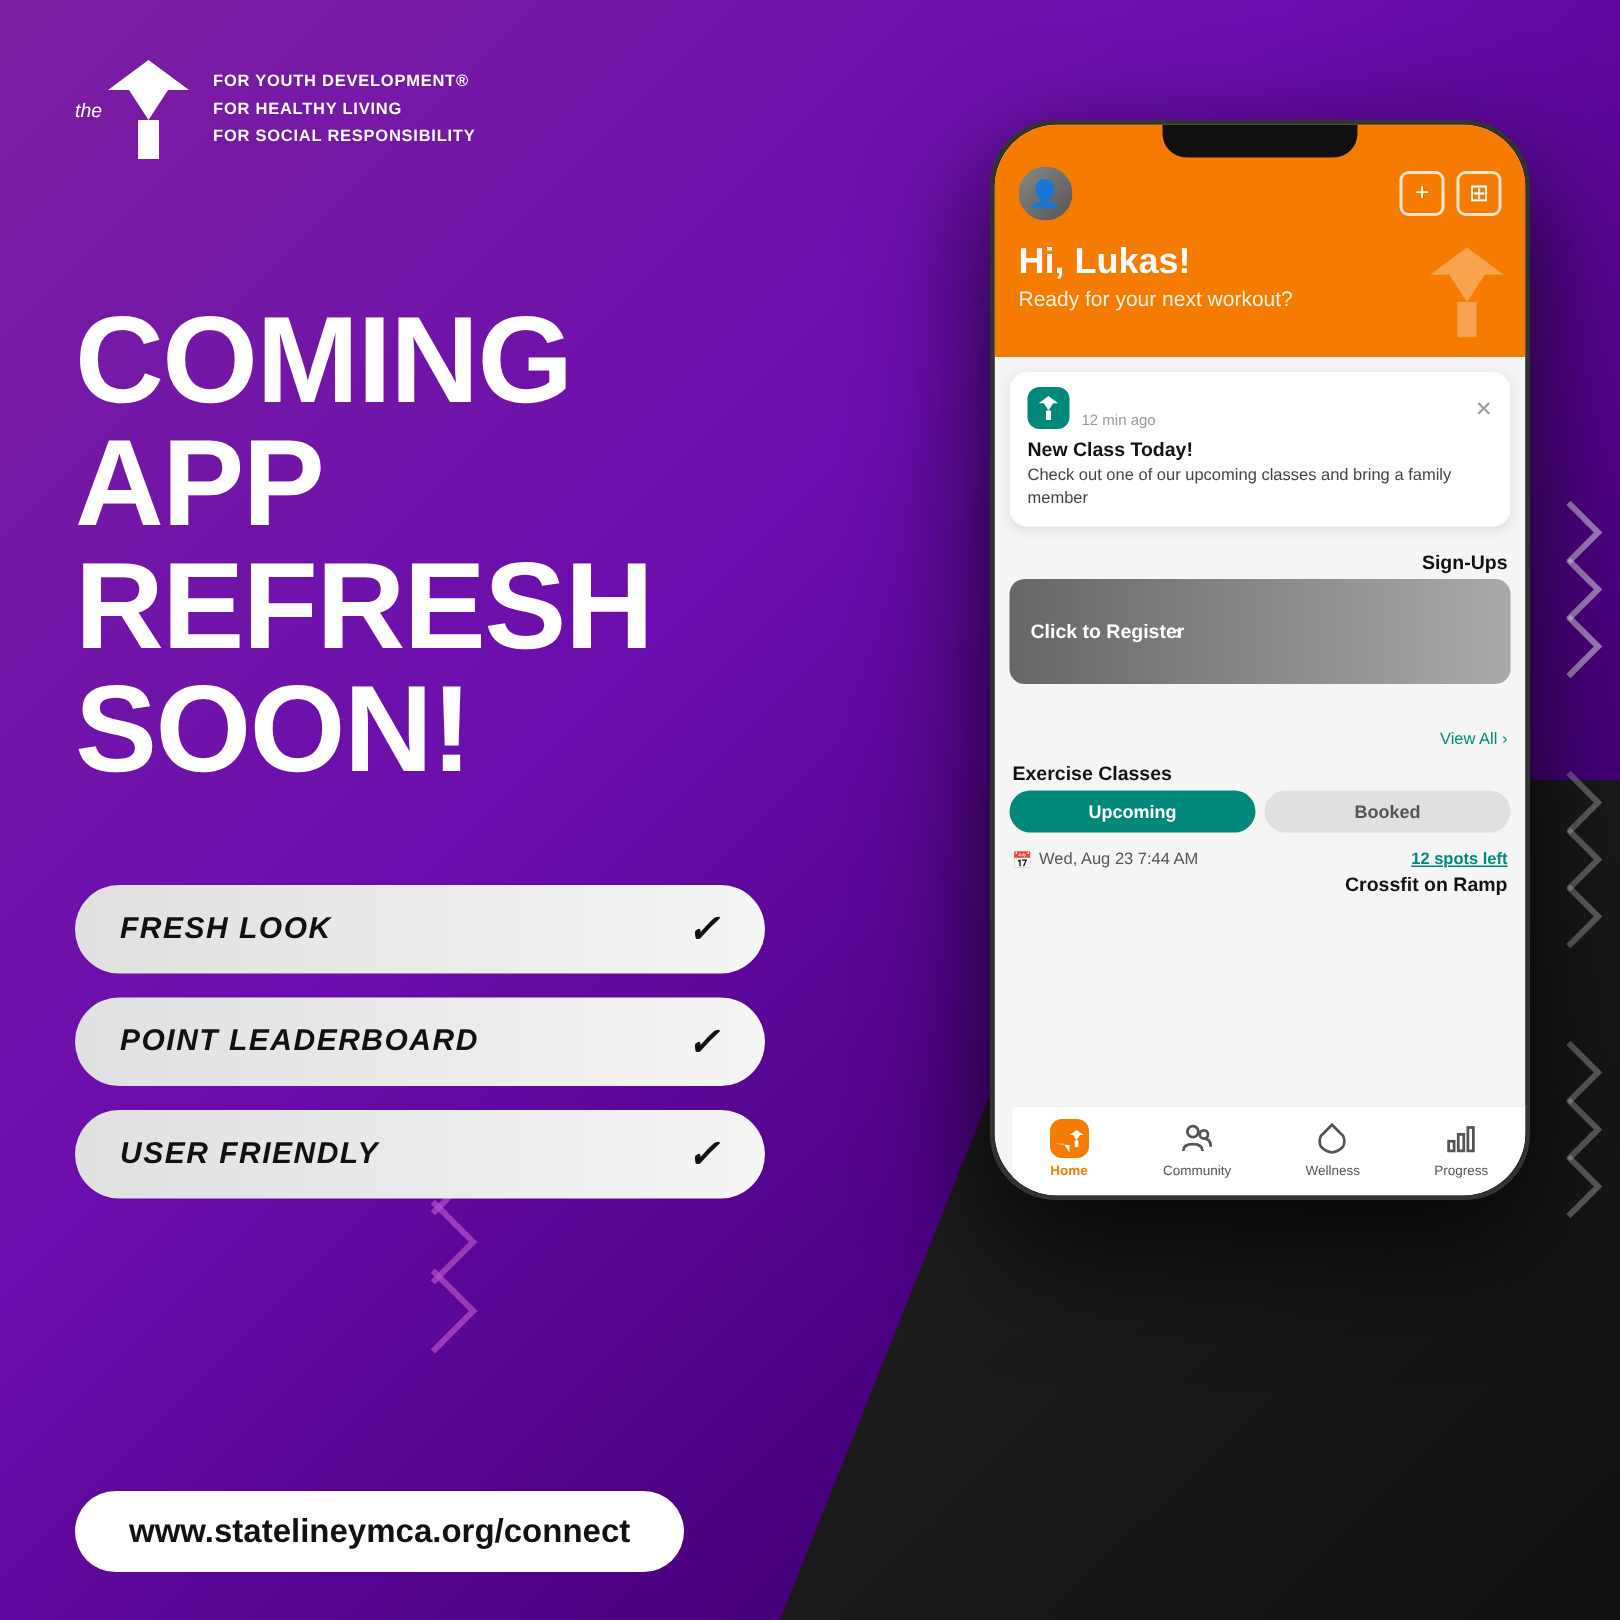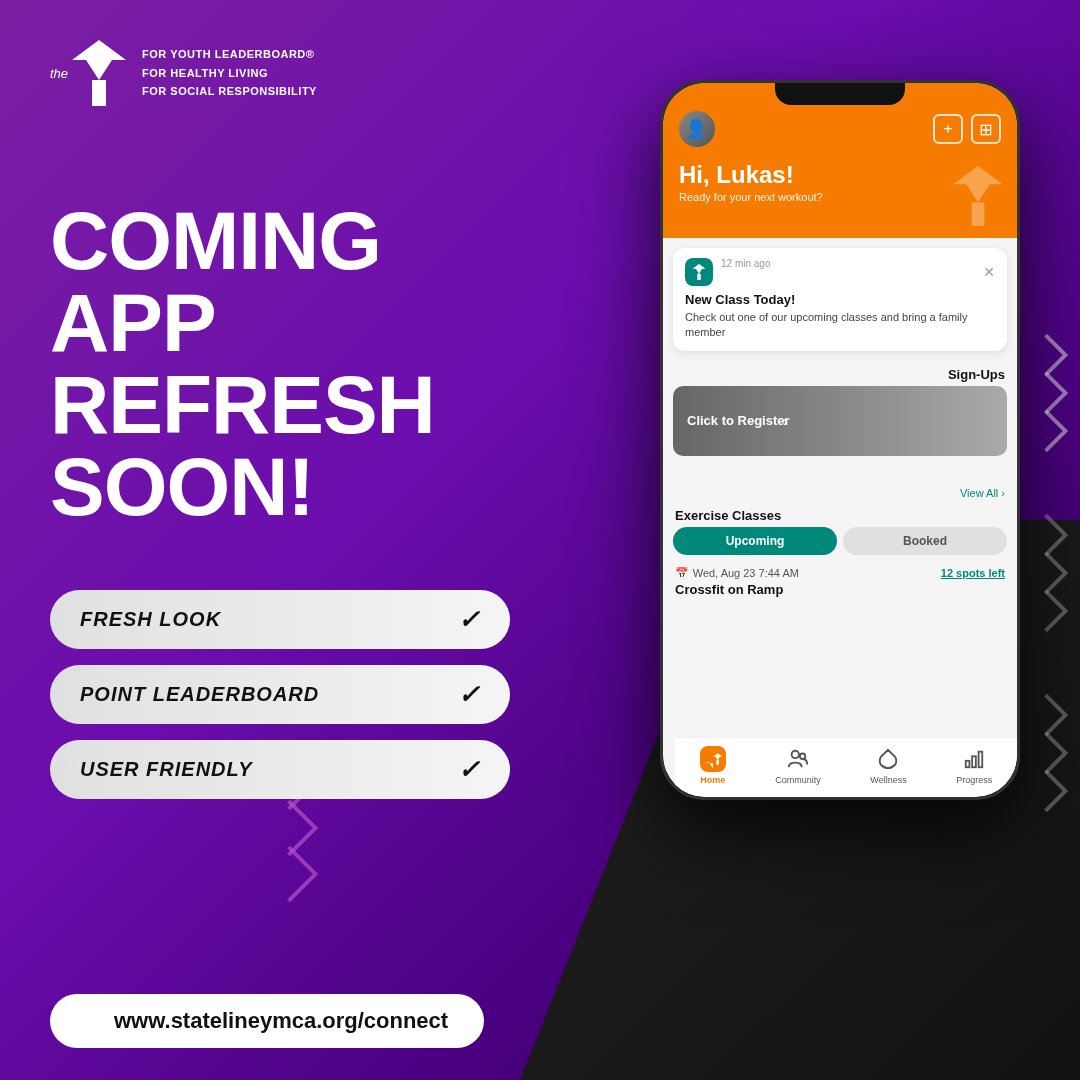--- a/index.html
+++ b/index.html
@@ -174,21 +174,20 @@
       left: 50px;
       z-index: 5;
       background: white;
       border-radius: 50px;
       padding: 14px 36px;
     }
     .footer-url-text {
       font-size: 22px;
       font-weight: bold;
       color: #111;
-      margin-left: 28px;
     }
 
     
     .phone-container {
       position: absolute;
       top: 80px;
       right: 60px;
       width: 360px;
       height: 700px;
       z-index: 10;
@@ -268,21 +267,21 @@
       justify-content: center;
       color: white;
       font-size: 16px;
     }
     .app-greeting {
       font-size: 24px;
       font-weight: 900;
       color: white;
     }
     .app-subtext {
-      font-size: 11px;
+      font-size: 14px;
       color: rgba(255,255,255,0.9);
       margin-top: 2px;
     }
     .app-y-watermark {
       position: absolute;
       bottom: 8px;
       right: 14px;
       opacity: 0.3;
     }
 
@@ -422,20 +421,21 @@
       font-size: 11px;
       color: #00897b;
       font-weight: bold;
       text-decoration: underline;
     }
     .class-name {
       font-size: 13px;
       font-weight: bold;
       color: #111;
       margin-top: 2px;
+      text-align: right;
     }
 
     
     .bottom-nav {
       position: absolute;
       bottom: 0;
       left: 12px;
       right: 0;
       background: white;
       display: flex;
@@ -466,21 +466,21 @@
       color: #555;
     }
     .nav-label-active {
       font-size: 9px;
       color: #f57c00;
       font-weight: bold;
     }
 
     .notif-header-row {
       display: flex;
-      align-items: flex-start;
+      align-items: flex-end;
       gap: 8px;
     }
   </style>
 </head>
 <body>
 
 <div class="main-container">
 
   <div class="bg-dark-triangle"></div>
 
@@ -510,21 +510,21 @@
     <div class="ymca-logo">
       <span class="ymca-logo-text">the</span>
       <div class="ymca-y-symbol">
         <svg viewBox="0 0 54 66" fill="none" xmlns="http://www.w3.org/2000/svg">
           <path d="M27 0 L54 20 L40 20 L27 40 L14 20 L0 20 Z" fill="white"></path>
           <rect x="20" y="40" width="14" height="26" fill="white"></rect>
         </svg>
       </div>
     </div>
     <div class="header-taglines">
-      <div>FOR YOUTH LEADERBOARD®</div>
+      <div>FOR YOUTH DEVELOPMENT®</div>
       <div>FOR HEALTHY LIVING</div>
       <div>FOR SOCIAL RESPONSIBILITY</div>
     </div>
   </div>
 
   <div class="headline-area">
     <div class="headline-text">
       <div>COMING</div>
       <div>APP REFRESH</div>
       <div>SOON!</div>

